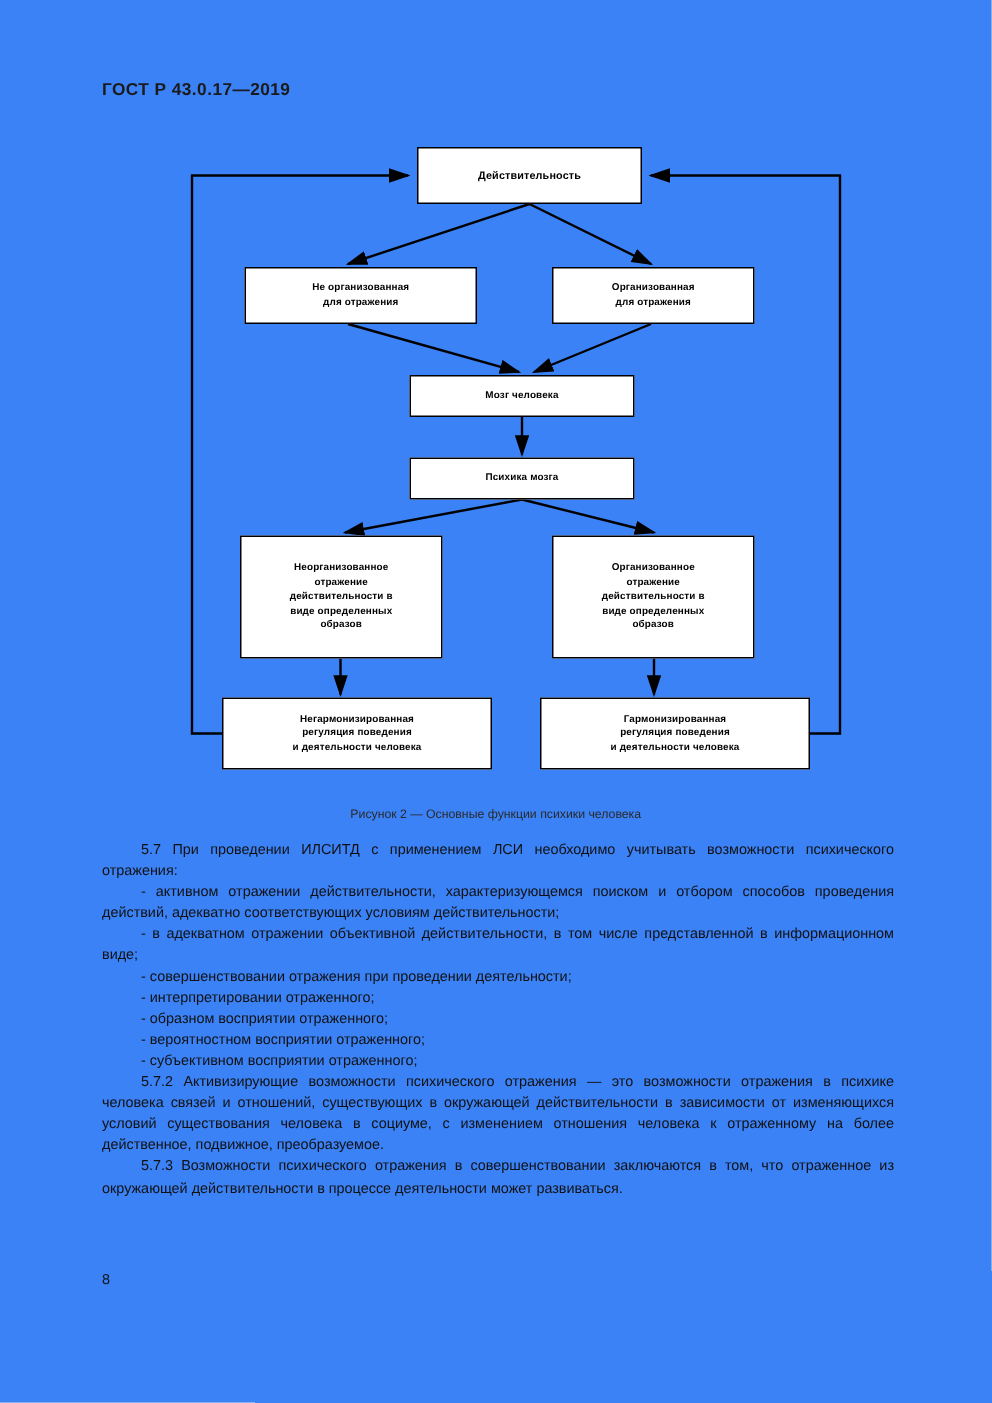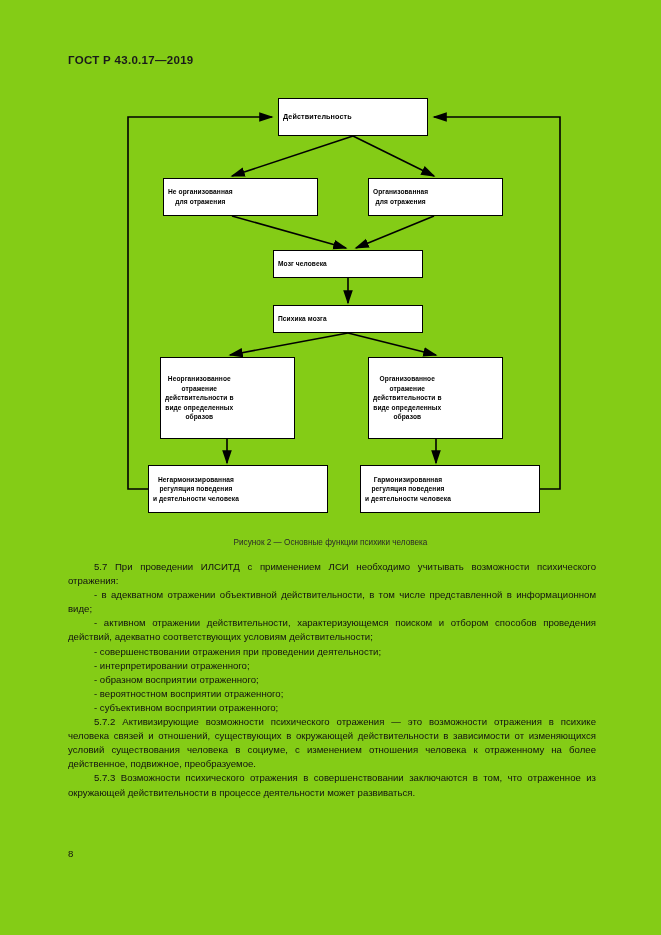--- a/index.html
+++ b/index.html
@@ -11,21 +11,21 @@
     width: 661px;
     height: 935px;
     position: relative;
     font-family: "Liberation Sans", sans-serif;
     color: #000;
     overflow: hidden;
   }
   .page {
     position: absolute;
     inset: 0;
-    background: #84cc16;
+    background: #3b82f6;
   }
   .page-header {
     position: absolute;
     left: 68px;
     top: 54px;
     font-size: 11.5px;
     font-weight: bold;
     letter-spacing: 0.3px;
     color: #1a1a1a;
   }
@@ -43,20 +43,21 @@
     left: 0;
     top: 0;
   }
   .node {
     position: absolute;
     box-sizing: border-box;
     border: 1.6px solid #000;
     background: #fff;
     display: flex;
     align-items: center;
+    justify-content: center;
     text-align: center;
     font-size: 6.6px;
     font-weight: bold;
     line-height: 1.45;
     color: #000;
     letter-spacing: 0.1px;
     padding: 2px 4px;
   }
   .node span { display: block; }
 
@@ -210,22 +211,22 @@
         <span>регуляция поведения</span>
         <span>и деятельности человека</span>
       </div>
     </div>
 
     <div class="fig-caption">Рисунок 2 — Основные функции психики человека</div>
   </div>
 
   <div class="body-text">
     <p class="para">5.7  При проведении ИЛСИТД с применением ЛСИ необходимо учитывать возможности психического отражения:</p>
+    <p class="item">- активном отражении действительности, характеризующемся поиском и отбором способов проведения действий, адекватно соответствующих условиям действительности;</p>
     <p class="item">- в адекватном отражении объективной действительности, в том числе представленной в информационном виде;</p>
-    <p class="item">- активном отражении действительности, характеризующемся поиском и отбором способов проведения действий, адекватно соответствующих условиям действительности;</p>
     <p class="item-nojust">- совершенствовании отражения при проведении деятельности;</p>
     <p class="item-nojust">- интерпретировании отраженного;</p>
     <p class="item-nojust">- образном восприятии отраженного;</p>
     <p class="item-nojust">- вероятностном восприятии отраженного;</p>
     <p class="item-nojust">- субъективном восприятии отраженного;</p>
     <p class="para">5.7.2  Активизирующие возможности психического отражения — это возможности отражения в психике человека связей и отношений, существующих в окружающей действительности в зависимости от изменяющихся условий существования человека в социуме, с изменением отношения человека к отраженному на более действенное, подвижное, преобразуемое.</p>
     <p class="para">5.7.3  Возможности психического отражения в совершенствовании заключаются в том, что отраженное из окружающей действительности в процессе деятельности может развиваться.</p>
   </div>
 
   <div class="page-number">8</div>

